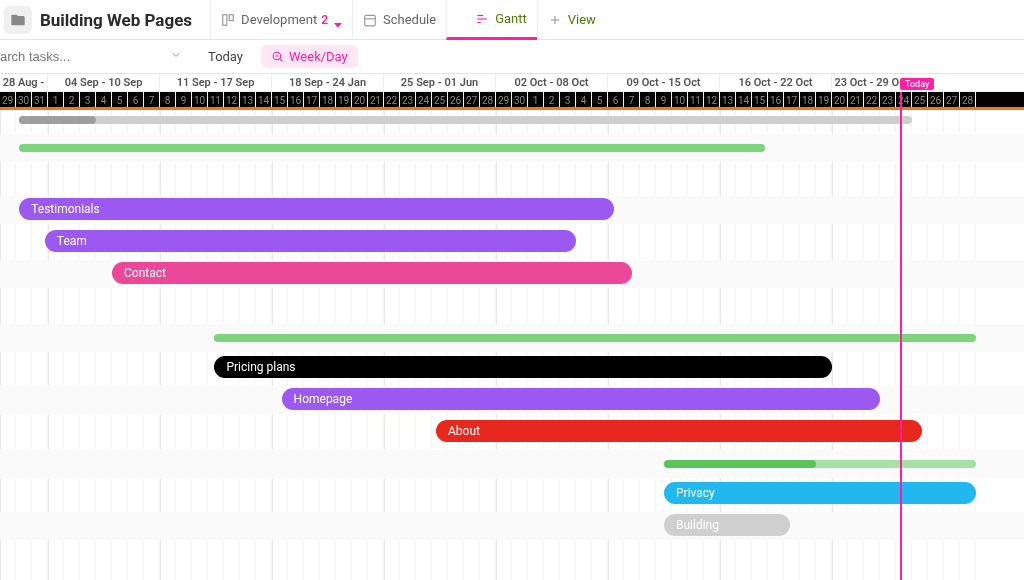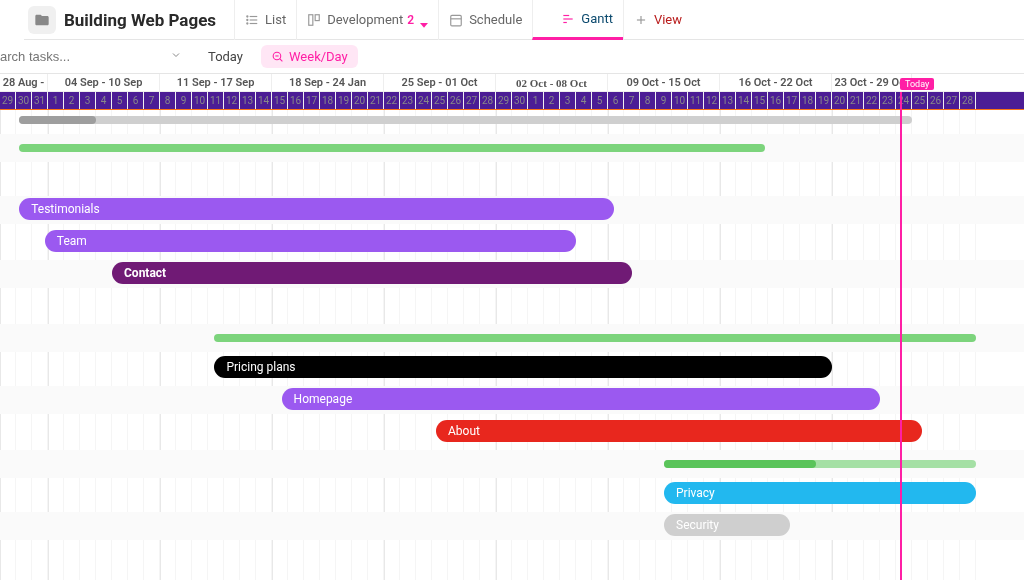--- a/index.html
+++ b/index.html
@@ -1,52 +1,52 @@
 <!DOCTYPE html>
 <html><head>
 <meta charset="utf-8">
 <style>
   * { box-sizing: border-box; margin: 0; padding: 0; }
   body { font-family: -apple-system, BlinkMacSystemFont, "Segoe UI", Roboto, sans-serif; font-size: 13px; color: #333; background: #fff; overflow: hidden; width: 1024px; height: 580px; }
   
   
-  .header { display: flex; align-items: center; height: 40px; border-bottom: 1px solid #e5e5e5; padding-left: 4px; margin-left: 24px; }
+  .header { display: flex; align-items: center; height: 40px; border-bottom: 1px solid #e5e5e5; padding-left: 4px; }
   .folder-btn { width: 28px; height: 28px; background: #f0f0f0; border-radius: 6px; display: flex; align-items: center; justify-content: center; margin-right: 8px; }
   .folder-btn svg { width: 16px; height: 16px; fill: #888; }
   .page-title { font-size: 17px; font-weight: 700; color: #2a2a2a; margin-right: 18px; }
   .tab { display: flex; align-items: center; padding: 0 10px; height: 40px; color: #666; cursor: pointer; gap: 6px; font-size: 13px; }
   .tab .icon { width: 14px; height: 14px; display: flex; align-items: center; justify-content: center; }
   .tab .icon svg { width: 14px; height: 14px; }
   .tab .badge { color: #ff1fa5; font-weight: 600; font-size: 12px; margin-left: -2px; }
   .tab .caret { width: 8px; height: 8px; }
   .tab.sep { border-left: 1px solid #eee; }
-  .tab.active { color: #0c4a6e; border-bottom: 3px solid #ff1fa5; margin-bottom: -1px; padding-left: 28px; }
+  .tab.active { color: #4d7c0f; border-bottom: 3px solid #ff1fa5; margin-bottom: -1px; padding-left: 28px; }
   .tab.active svg { stroke: #ff1fa5; }
-  .tab.add { color: #b91c1c; }
+  .tab.add { color: #4d7c0f; }
 
   
   .toolbar { display: flex; align-items: center; height: 34px; border-bottom: 1px solid #e5e5e5; padding-left: 0; gap: 8px; }
   .search { display: flex; align-items: center; width: 190px; padding: 0 8px 0 0; gap: 4px; color: #aaa; font-size: 13px; justify-content: space-between; }
   .search input { flex: 1; border: none; outline: none; font-size: 13px; color: #333; width: 100px; }
   .search .chev { margin-left: auto; }
   .today-btn { padding: 4px 10px; border-radius: 6px; color: #444; font-size: 13px; cursor: pointer; }
   .zoom-btn { display: flex; align-items: center; gap: 5px; padding: 4px 10px; border-radius: 6px; background: #ffe6f5; color: #ff1fa5; font-size: 13px; cursor: pointer; }
   .zoom-btn svg { width: 13px; height: 13px; }
 
   
   .gantt { position: relative; width: 1024px; height: 506px; overflow: hidden; }
 
   
   .weeks { display: flex; height: 18px; border-bottom: 1px solid #eee; }
   .week { width: 112px; text-align: center; font-size: 11px; font-weight: 600; color: #555; line-height: 18px; border-right: 1px solid #eee; }
   .week:first-child { width: 48px; }
   .week:last-child { width: 80px; }
 
   
-  .days { display: flex; height: 18px; border-bottom: 1px solid #f97316; background: #4c1d95; position: relative; }
+  .days { display: flex; height: 18px; border-bottom: 3px solid #f97316; background: #000000; position: relative; }
   .day { width: 16px; text-align: center; font-size: 10px; color: #888; line-height: 18px; border-right: 1px solid #f0f0f0; }
 
   
   .chart-body { position: relative; height: 470px; }
   .gridcols { position: absolute; inset: 0; display: flex; }
   .gridcol { width: 16px; border-right: 1px solid #f5f5f5; height: 100%; }
   .gridcol.weekstart { border-left: 1px solid #e8e8e8; }
   
   .today-line { position: absolute; top: -18px; bottom: 0; width: 2px; background: #ff1fa5; z-index: 5; }
   .today-flag { position: absolute; top: -14px; left: 0; background: #ff1fa5; color: #fff; font-size: 9px; padding: 1px 5px; border-radius: 2px; white-space: nowrap; }
@@ -61,33 +61,20 @@
 <body>
 
 <div class="header">
   <div class="folder-btn">
     <svg viewBox="0 0 24 24">
         <path d="M10 4H4c-1.1 0-2 .9-2 2v12c0 1.1.9 2 2 2h16c1.1 0 2-.9 2-2V8c0-1.1-.9-2-2-2h-8l-2-2z"></path>
       </svg>
   </div>
   <div class="page-title">Building Web Pages</div>
 
-  <div class="tab sep">
-    <span class="icon">
-        <svg viewBox="0 0 24 24" fill="none" stroke="#999" stroke-width="2">
-          <line x1="8" y1="6" x2="21" y2="6"></line>
-          <line x1="8" y1="12" x2="21" y2="12"></line>
-          <line x1="8" y1="18" x2="21" y2="18"></line>
-          <circle cx="4" cy="6" r="1"></circle>
-          <circle cx="4" cy="12" r="1"></circle>
-          <circle cx="4" cy="18" r="1"></circle>
-        </svg>
-      </span>
-    <span>List</span>
-  </div>
 
   <div class="tab sep">
     <span class="icon">
         <svg viewBox="0 0 24 24" fill="none" stroke="#999" stroke-width="2">
           <rect x="3" y="3" width="7" height="18"></rect>
           <rect x="14" y="3" width="7" height="10"></rect>
         </svg>
       </span>
     <span>Development</span>
     <span class="badge">2</span>
@@ -146,22 +133,22 @@
     <span>Week/Day</span>
   </div>
 </div>
 
 <div class="gantt">
   <div class="weeks" id="weeks-row">
       <div class="week" style="width: 48px;">28 Aug - 03 Sep</div>
       <div class="week" style="width: 112px;">04 Sep - 10 Sep</div>
       <div class="week" style="width: 112px;">11 Sep - 17 Sep</div>
       <div class="week" style="width: 112px;">18 Sep - 24 Jan</div>
-      <div class="week" style="width: 112px;">25 Sep - 01 Oct</div>
-      <div class="week" style="width: 112px; font-family: Liberation Serif, serif;">02 Oct - 08 Oct</div>
+      <div class="week" style="width: 112px;">25 Sep - 01 Jun</div>
+      <div class="week" style="width: 112px;">02 Oct - 08 Oct</div>
       <div class="week" style="width: 112px;">09 Oct - 15 Oct</div>
       <div class="week" style="width: 112px;">16 Oct - 22 Oct</div>
       <div class="week" style="width: 80px;">23 Oct - 29 Oct</div>
     </div>
   <div class="days" id="days-row">
       <div class="day">29</div>
       <div class="day">30</div>
       <div class="day">31</div>
       <div class="day">1</div>
       <div class="day">2</div>
@@ -287,30 +274,30 @@
         <div class="gridcol"></div>
       </div>
   <div class="bar ghost" style="left: 19.2px; top: 6px; width: 892.8px; background: rgb(207, 207, 207);"></div>
       <div class="bar ghost" style="left: 19.2px; top: 6px; width: 76.8px; background: rgb(158, 158, 158);"></div>
       <div class="row-bg" style="top: 24px;"></div>
       <div class="bar thin" style="left: 19.2px; top: 34px; width: 745.6px; background: rgb(124, 212, 124);"></div>
       <div class="row-bg" style="top: 86px;"></div>
       <div class="bar" style="left: 19.2px; top: 88px; width: 595.2px; background: rgb(155, 89, 240);">Testimonials</div>
       <div class="bar" style="left: 44.8px; top: 120px; width: 531.2px; background: rgb(155, 89, 240);">Team</div>
       <div class="row-bg" style="top: 150px;"></div>
-      <div class="bar" style="left: 112px; top: 152px; width: 520px; background: #701a75; font-weight: bold;">Contact</div>
+      <div class="bar" style="left: 112px; top: 152px; width: 520px; background: #ec4899;">Contact</div>
       <div class="row-bg" style="top: 214px;"></div>
       <div class="bar thin" style="left: 214.4px; top: 224px; width: 761.6px; background: rgb(124, 212, 124);"></div>
       <div class="bar" style="left: 214.4px; top: 246px; width: 617.6px; background: #000000;">Pricing plans</div>
       <div class="row-bg" style="top: 276px;"></div>
       <div class="bar" style="left: 281.6px; top: 278px; width: 598.4px; background: rgb(155, 89, 240);">Homepage</div>
       <div class="bar" style="left: 436px; top: 310px; width: 486.4px; background: rgb(232, 39, 30);">About</div>
       <div class="row-bg" style="top: 340px;"></div>
       <div class="bar thin" style="left: 664px; top: 350px; width: 312px; background: rgb(165, 224, 165);"></div>
       <div class="bar thin" style="left: 664px; top: 350px; width: 152px; background: rgb(90, 196, 90);"></div>
       <div class="bar" style="left: 664px; top: 372px; width: 312px; background: rgb(34, 184, 239);">Privacy</div>
       <div class="row-bg" style="top: 402px;"></div>
-      <div class="bar" style="left: 664px; top: 404px; width: 126.4px; background: rgb(207, 207, 207);">Security</div>
+      <div class="bar" style="left: 664px; top: 404px; width: 126.4px; background: rgb(207, 207, 207);">Building</div>
       <div class="today-line" style="left: 900px;">
         <div class="today-flag">Today</div>
       </div>
     </div>
 </div>
 
 </body></html>

